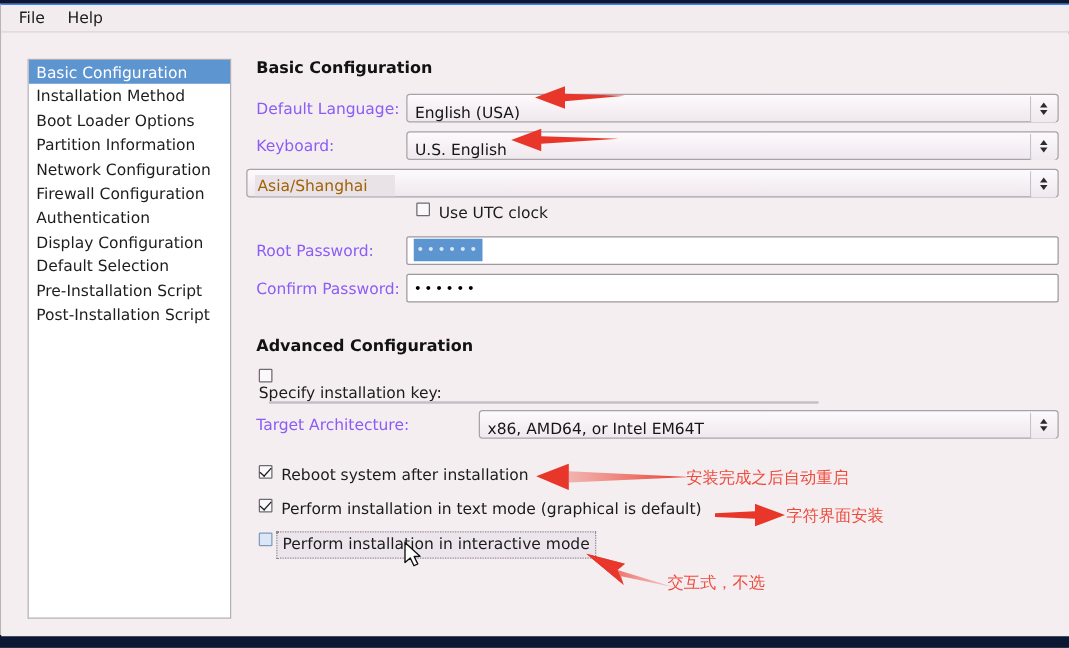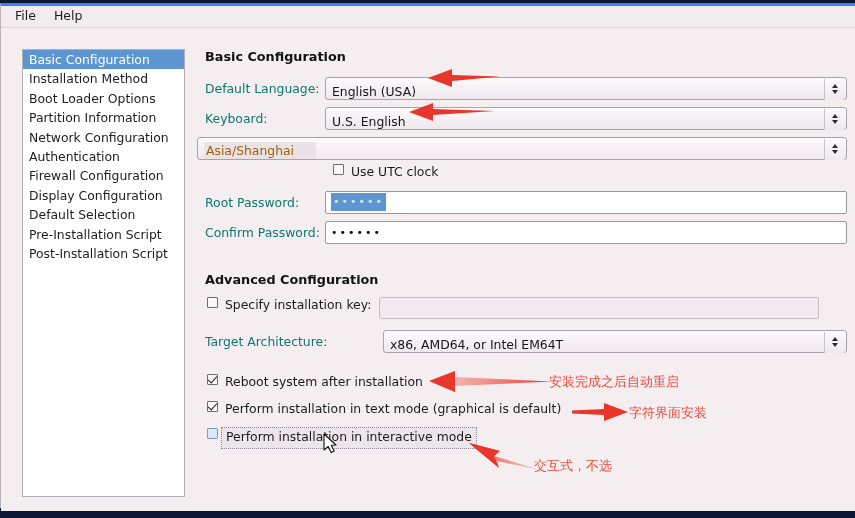--- a/index.html
+++ b/index.html
@@ -14,21 +14,21 @@
     position: absolute;
     left: 0; top: 0;
     width: 855px; height: 518px;
     background: #0c1733;
   }
   .win {
     position: absolute;
     left: 0; top: 3px;
     width: 855px; height: 505px;
     background: #f4eef1;
-    border-top: 3px solid #3b82f6;
+    border-top: 1px solid #3b82f6;
     border-left: 1px solid #b9b4bb;
   }
   
   .menubar {
     position: absolute;
     left: 0; top: 0;
     width: 855px; height: 22px;
     background: #f2ecef;
     border-bottom: 1px solid #ddd4da;
     display: flex;
@@ -91,21 +91,21 @@
     position: relative;
     height: 28px;
     display: flex;
     align-items: center;
     margin-bottom: 2px;
   }
   .lbl {
     width: 128px;
     padding-left: 8px;
     font-size: 12.4px;
-    color: #0f766e;
+    color: #8b5cf6;
     white-space: nowrap;
   }
   
   .combo {
     position: relative;
     flex: 1;
     height: 23px;
     background: linear-gradient(180deg,#fdfafc 0%, #f6f0f4 55%, #efe8ed 100%);
     border: 1px solid #a8a2ab;
     border-radius: 3px;
@@ -233,22 +233,22 @@
     </div>
 
     <div class="content">
 
       <div class="sidebar">
         <div class="side-item sel">Basic Configuration</div>
         <div class="side-item">Installation Method</div>
         <div class="side-item">Boot Loader Options</div>
         <div class="side-item">Partition Information</div>
         <div class="side-item">Network Configuration</div>
+        <div class="side-item">Firewall Configuration</div>
         <div class="side-item">Authentication</div>
-        <div class="side-item">Firewall Configuration</div>
         <div class="side-item">Display Configuration</div>
         <div class="side-item">Default Selection</div>
         <div class="side-item">Pre-Installation Script</div>
         <div class="side-item">Post-Installation Script</div>
       </div>
 
       <div class="main">
 
         <div class="section-title">Basic Configuration</div>
 
@@ -299,21 +299,21 @@
         <div class="row">
           <div class="lbl">Confirm Password:</div>
           <div class="entry">
             <span class="dots">••••••</span>
           </div>
         </div>
 
 
         <div class="section-title" style="margin-top:26px;">Advanced Configuration</div>
 
-        <div class="ckrow indent2" style="height:26px;">
+        <div class="ckrow indent2" style="height:26px;flex-direction:column;">
           <span class="cbox"></span>
           <span class="ck-label">Specify installation key:</span>
           <span class="keyentry"></span>
         </div>
 
         <div class="row" style="margin-top:4px;">
           <div class="lbl" style="width:186px;">Target Architecture:</div>
           <div class="combo">
             <span>x86, AMD64, or Intel EM64T</span>
             <span class="arrowbox">

